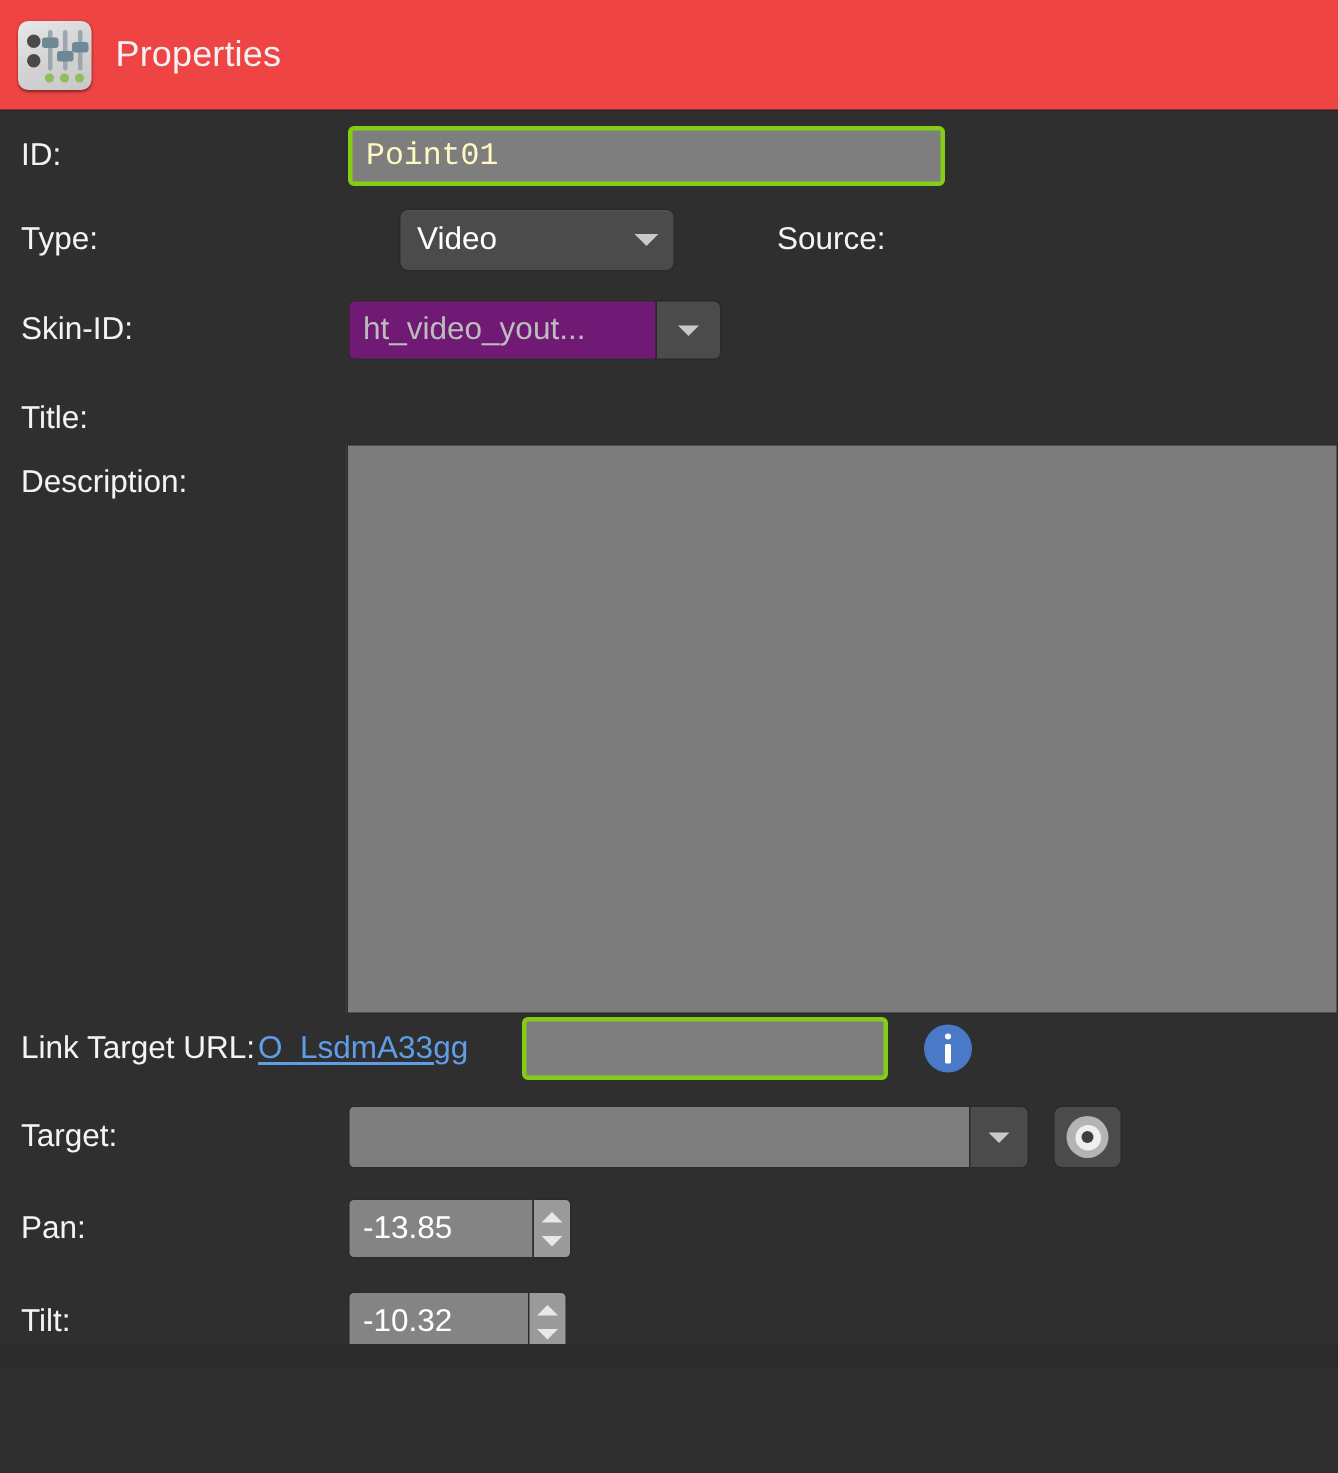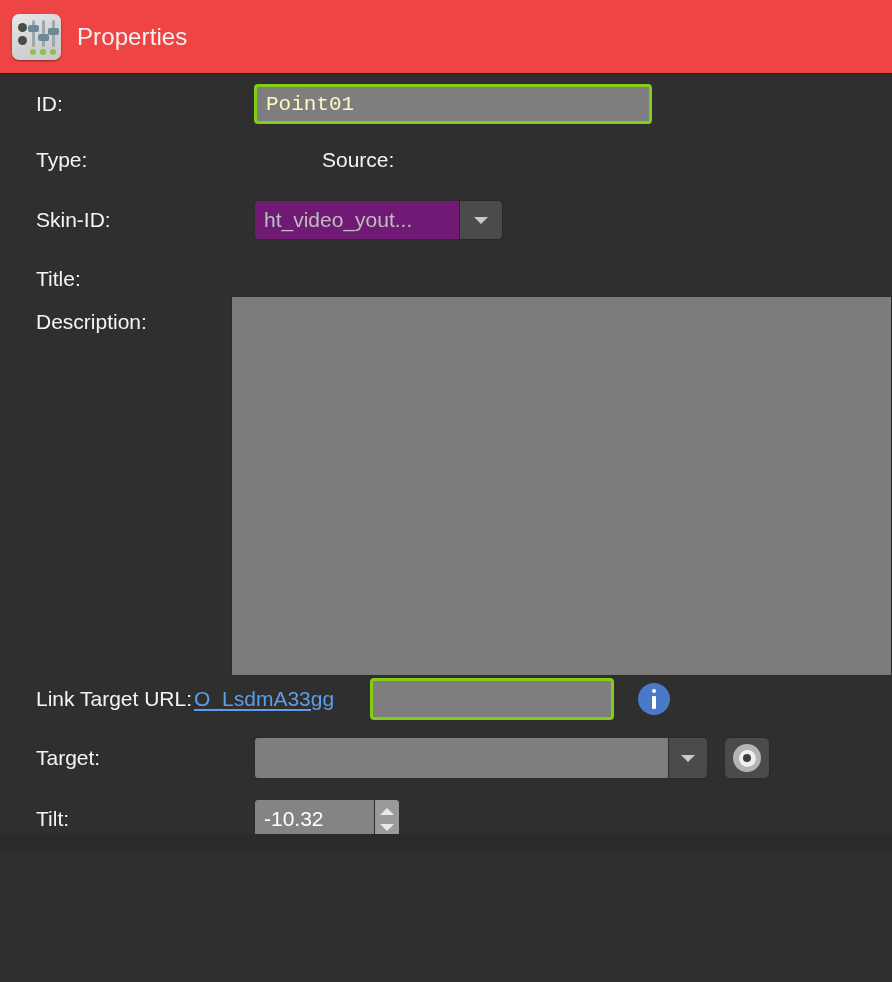--- a/index.html
+++ b/index.html
@@ -92,21 +92,20 @@
     display: flex;
     align-items: center;
     padding-left: 14px;
     box-sizing: border-box;
   }
   .label {
     font-size: 21px;
     color: #f4f4f4;
     flex: 0 0 auto;
     white-space: nowrap;
-    margin-left: 22px;
   }
   .label.w-col { width: 218px; }
 
   
   .text-input {
     height: 40px;
     box-sizing: border-box;
     background: #7e7e7e;
     border: 3px solid #84cc16;
     border-radius: 4px;
@@ -336,20 +335,24 @@
 
 <div class="form">
 
   <div class="row" style="height:56px; padding-top:4px;">
     <div class="label w-col">ID:</div>
     <div class="text-input" style="width:398px;">Point01</div>
   </div>
 
   <div class="row" style="height:60px;gap:34px;">
     <div class="label w-col">Type:</div>
+    <div class="combo-dark" style="width:184px;">
+      <span>Video</span>
+      <span class="caret"></span>
+    </div>
     <div class="label" style="margin-left:34px;">Source:</div>
   </div>
 
   <div class="row" style="height:60px;">
     <div class="label w-col">Skin-ID:</div>
     <div style="display:flex; align-items:stretch;">
       <div class="disabled-field" style="width:205px;">ht_video_yout...</div>
       <div class="attached-btn">
         <span class="caret small"></span>
       </div>
@@ -383,20 +386,30 @@
     </div>
     <div class="icon-btn" style="margin-left:16px;">
       <span class="bullseye">
         <span class="ring2">
             <span class="ring3"></span>
           </span>
       </span>
     </div>
   </div>
 
+  <div class="row" style="height:62px;">
+    <div class="label w-col">Pan:</div>
+    <div class="spin-wrap">
+      <div class="spin-field">-13.85</div>
+      <div class="spin-btns">
+        <span class="spin-up"></span>
+        <span class="spin-down"></span>
+      </div>
+    </div>
+  </div>
 
   <div class="row" style="height:62px;">
     <div class="label w-col">Tilt:</div>
     <div class="spin-wrap">
       <div class="spin-field" style="width:120px;">-10.32</div>
       <div class="spin-btns">
         <span class="spin-up"></span>
         <span class="spin-down"></span>
       </div>
     </div>

